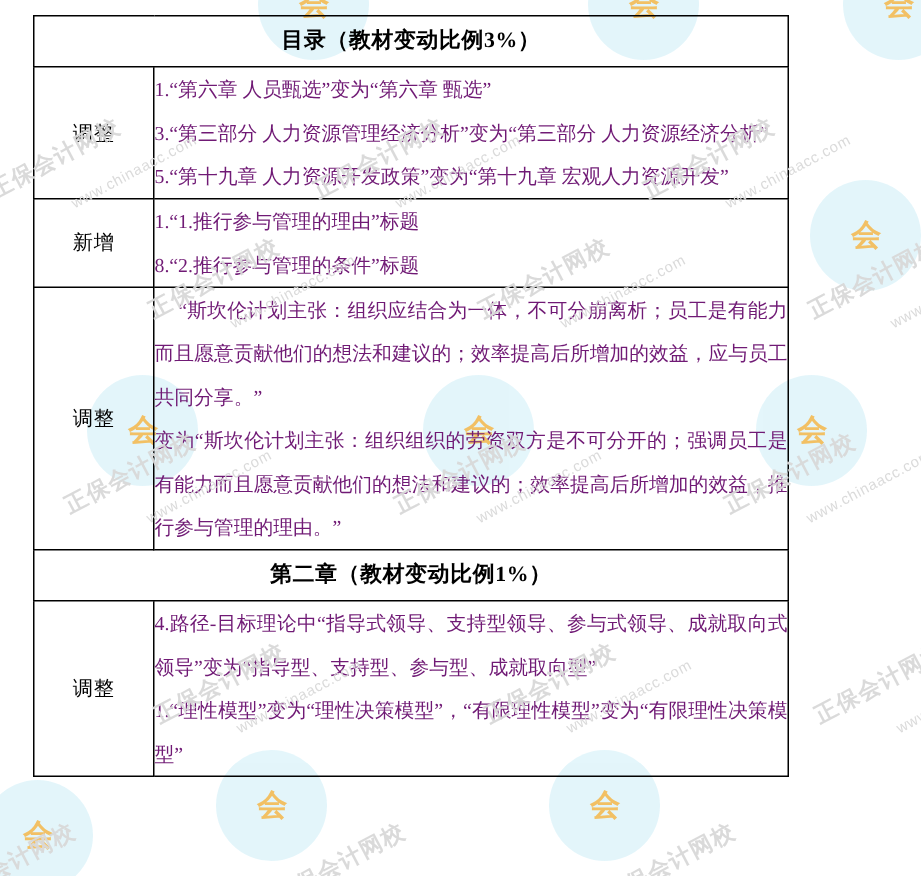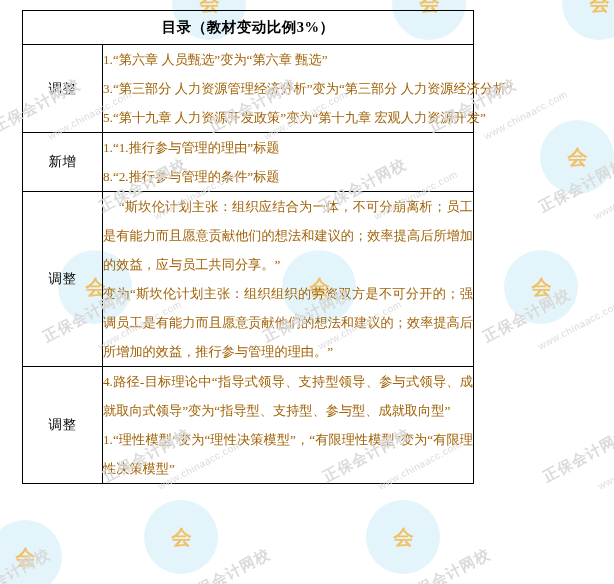--- a/index.html
+++ b/index.html
@@ -63,21 +63,21 @@
   .wm-line.url {
     font-size: 10px;
     letter-spacing: 0.5px;
   }
 
   
   .doc-table {
     position: absolute;
     left: 22px;
     top: 10px;
-    width: 452px;
+    width: 504px;
     border-collapse: collapse;
     table-layout: fixed;
     z-index: 2;
     background: transparent;
   }
   .doc-table td {
     border: 1px solid #000000;
     padding: 0;
     vertical-align: middle;
     background: transparent;
@@ -98,21 +98,21 @@
     text-align: center;
     font-size: 13.5px;
     color: #000;
     letter-spacing: 0.5px;
   }
 
   .body-cell {
     padding: 4px 7px 4px 9px;
     font-size: 13.2px;
     line-height: 29px;
-    color: #a16207;
+    color: #701a75;
     text-align: justify;
     text-justify: inter-ideograph;
   }
   .body-cell p {
     margin: 0;
     white-space: nowrap;
   }
   .body-cell p.wrap {
     white-space: normal;
   }
@@ -183,20 +183,23 @@
       </td>
     </tr>
     <tr>
       <td class="label-cell">调整</td>
       <td class="body-cell">
         <p class="wrap indent">“斯坎伦计划主张：组织应结合为一体，不可分崩离析；员工是有能力而且愿意贡献他们的想法和建议的；效率提高后所增加的效益，应与员工共同分享。”</p>
         <p class="wrap">变为“斯坎伦计划主张：组织组织的劳资双方是不可分开的；强调员工是有能力而且愿意贡献他们的想法和建议的；效率提高后所增加的效益，推行参与管理的理由。”</p>
       </td>
     </tr>
 
+    <tr class="section-head">
+      <td colspan="2">第二章（教材变动比例1%）</td>
+    </tr>
     <tr>
       <td class="label-cell">调整</td>
       <td class="body-cell">
         <p class="wrap">4.路径-目标理论中“指导式领导、支持型领导、参与式领导、成就取向式领导”变为“指导型、支持型、参与型、成就取向型”</p>
         <p class="wrap">1.“理性模型”变为“理性决策模型”，“有限理性模型”变为“有限理性决策模型”</p>
       </td>
     </tr>
 
   </tbody>
 </table>

